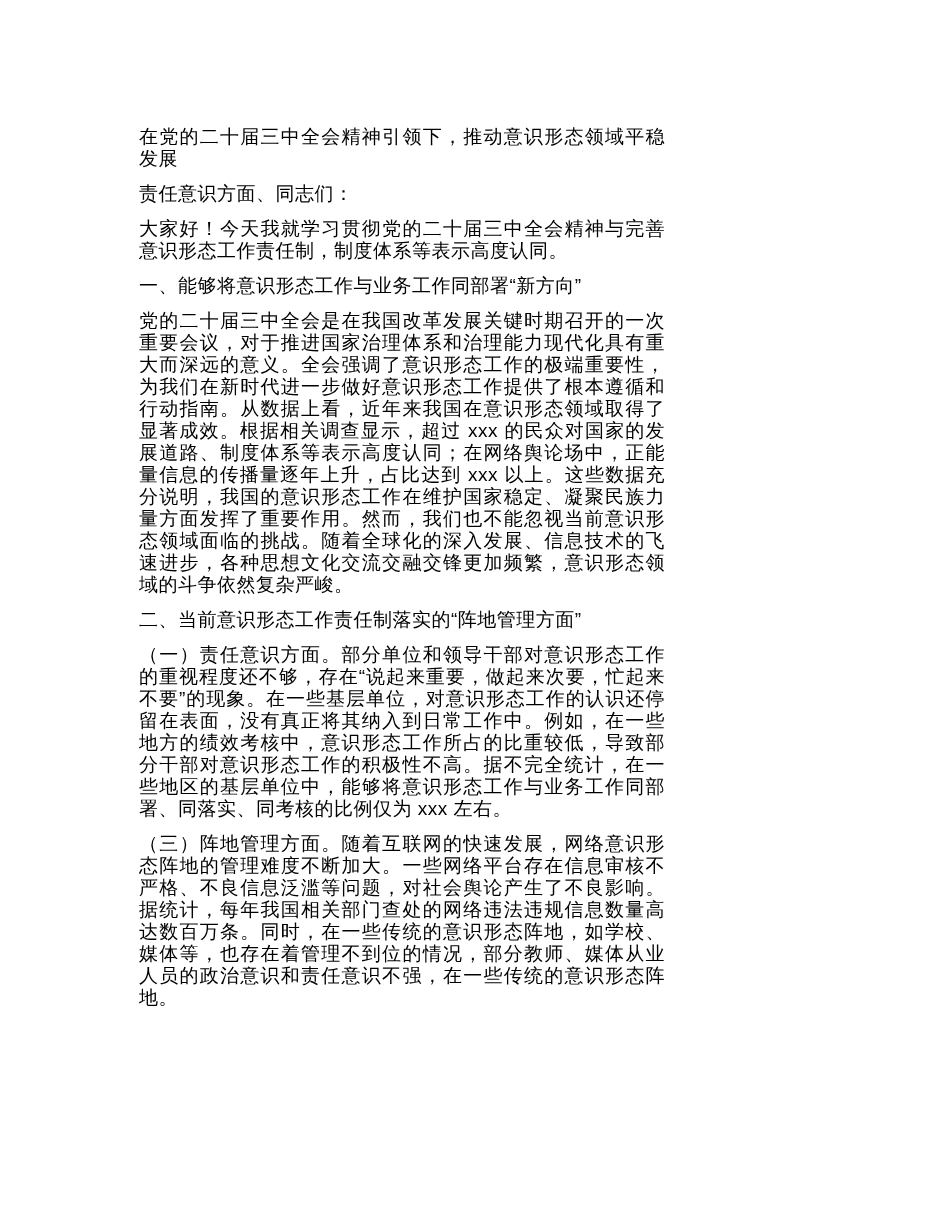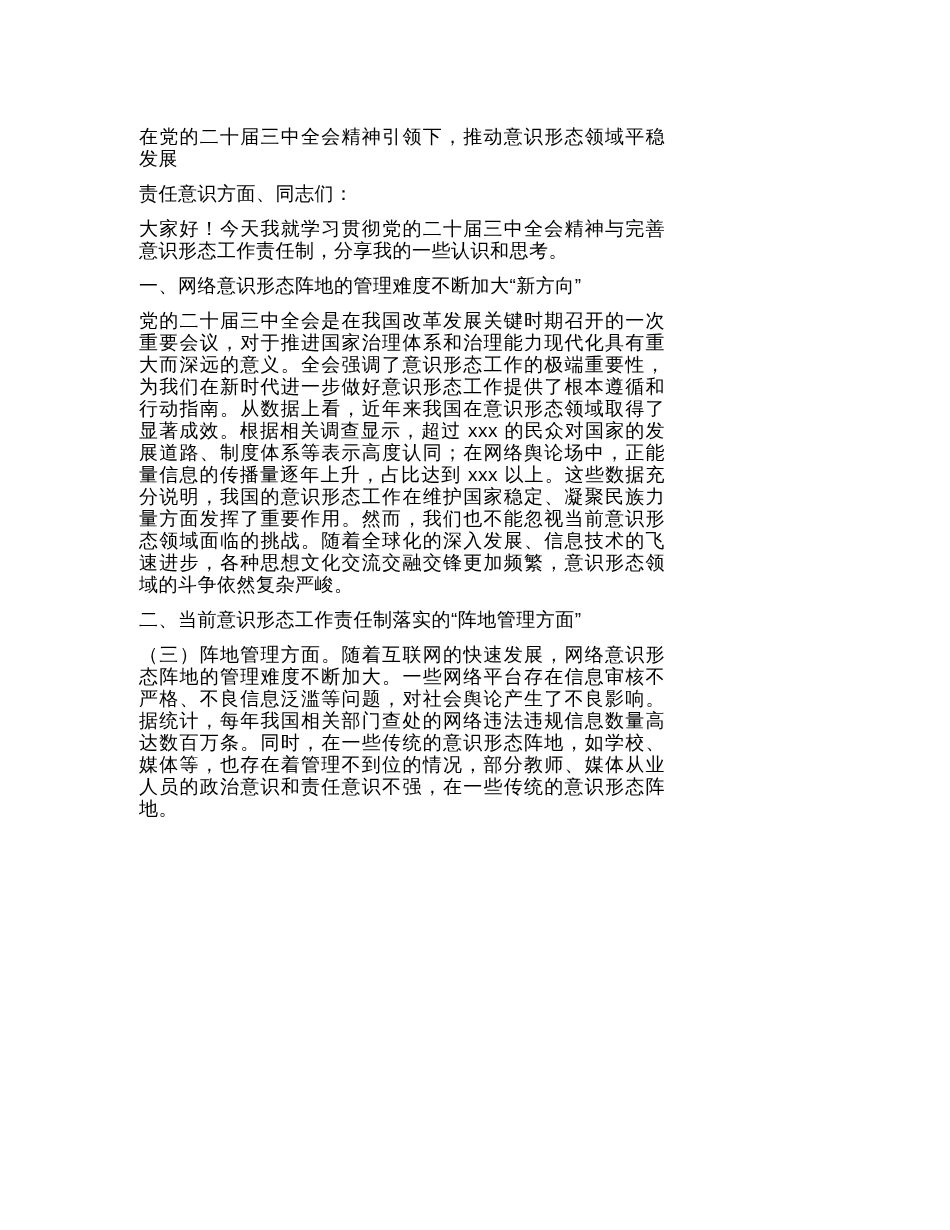--- a/index.html
+++ b/index.html
@@ -33,21 +33,22 @@
     white-space: pre-wrap;
     font-weight: 400;
   }
 </style>
 </head>
 <body>
 
 <main class="doc-page">
   <p class="doc-line">在党的二十届三中全会精神引领下，推动意识形态领域平稳发展</p>
   <p class="doc-line">责任意识方面、同志们：</p>
-  <p class="doc-line">大家好！今天我就学习贯彻党的二十届三中全会精神与完善意识形态工作责任制，分享我的一些认识和思考。</p>
+  <p class="doc-line">大家好！今天我就学习贯彻党的二十届三中全会精神与完善意识形态工作责任制，制度体系等表示高度认同。</p>
 
-  <p class="doc-line">一、网络意识形态阵地的管理难度不断加大“新方向”</p>
+  <p class="doc-line">一、能够将意识形态工作与业务工作同部署“新方向”</p>
   <p class="doc-line">党的二十届三中全会是在我国改革发展关键时期召开的一次重要会议，对于推进国家治理体系和治理能力现代化具有重大而深远的意义。全会强调了意识形态工作的极端重要性，为我们在新时代进一步做好意识形态工作提供了根本遵循和行动指南。从数据上看，近年来我国在意识形态领域取得了显著成效。根据相关调查显示，超过 xxx 的民众对国家的发展道路、制度体系等表示高度认同；在网络舆论场中，正能量信息的传播量逐年上升，占比达到 xxx 以上。这些数据充分说明，我国的意识形态工作在维护国家稳定、凝聚民族力量方面发挥了重要作用。然而，我们也不能忽视当前意识形态领域面临的挑战。随着全球化的深入发展、信息技术的飞速进步，各种思想文化交流交融交锋更加频繁，意识形态领域的斗争依然复杂严峻。</p>
 
   <p class="doc-line">二、当前意识形态工作责任制落实的“阵地管理方面”</p>
+  <p class="doc-line">（一）责任意识方面。部分单位和领导干部对意识形态工作的重视程度还不够，存在“说起来重要，做起来次要，忙起来不要”的现象。在一些基层单位，对意识形态工作的认识还停留在表面，没有真正将其纳入到日常工作中。例如，在一些地方的绩效考核中，意识形态工作所占的比重较低，导致部分干部对意识形态工作的积极性不高。据不完全统计，在一些地区的基层单位中，能够将意识形态工作与业务工作同部署、同落实、同考核的比例仅为 xxx 左右。</p>
   <p class="doc-line">（三）阵地管理方面。随着互联网的快速发展，网络意识形态阵地的管理难度不断加大。一些网络平台存在信息审核不严格、不良信息泛滥等问题，对社会舆论产生了不良影响。据统计，每年我国相关部门查处的网络违法违规信息数量高达数百万条。同时，在一些传统的意识形态阵地，如学校、媒体等，也存在着管理不到位的情况，部分教师、媒体从业人员的政治意识和责任意识不强，在一些传统的意识形态阵地。</p>
 
 </main>
 
 </body></html>

